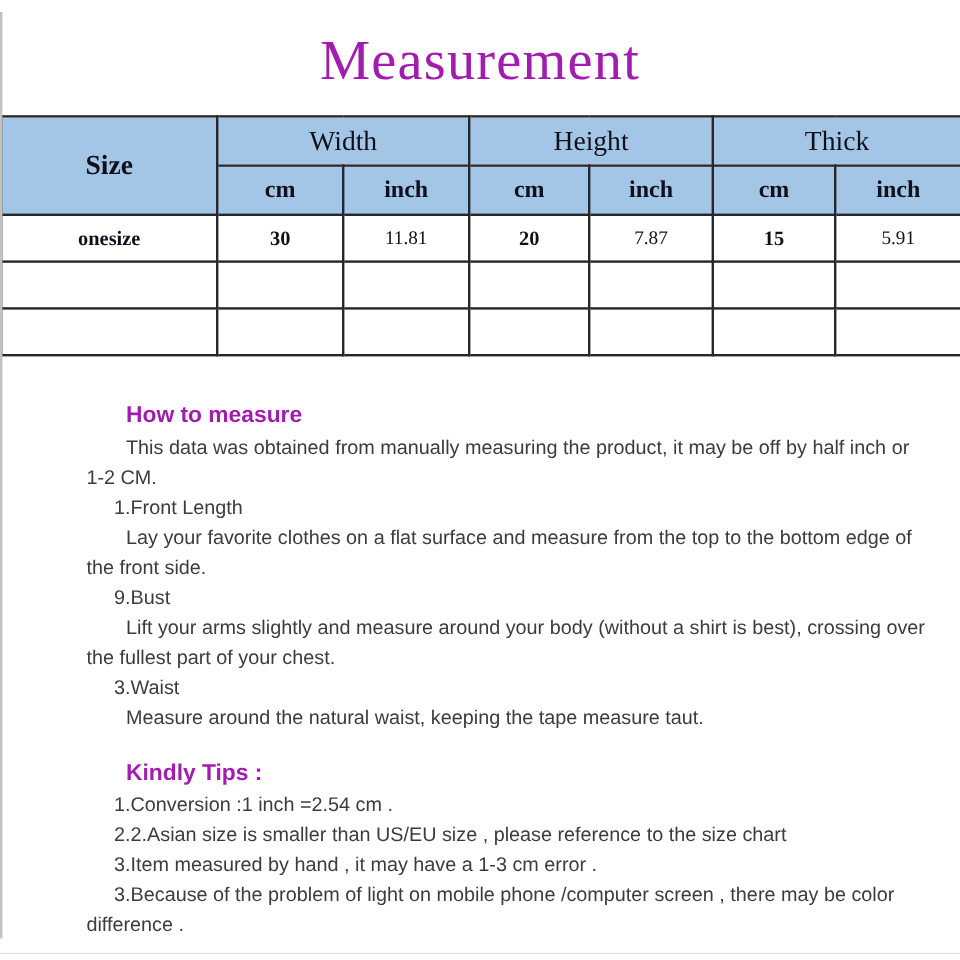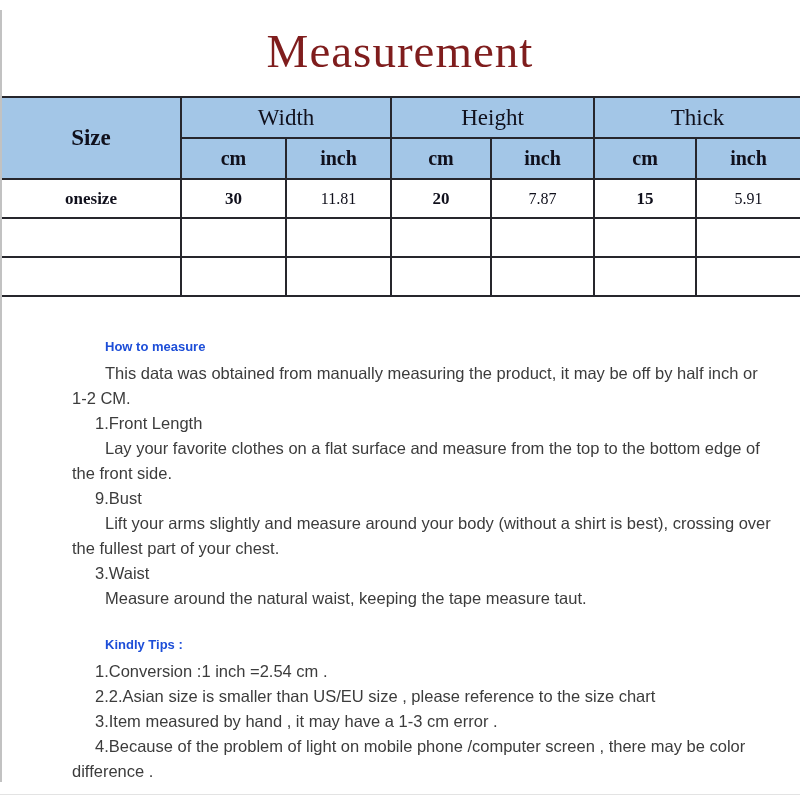--- a/index.html
+++ b/index.html
@@ -28,21 +28,21 @@
     left: 0; top: 794px;
     width: 800px; height: 1px;
     background: #e3e3e3;
   }
   .title {
     padding-top: 24px;
     height: 72px;
     text-align: center;
     font-family: "Liberation Serif", serif;
     font-size: 47px;
-    color: #7f1d1d;
+    color: #a21caf;
     letter-spacing: 1px;
   }
   table.size-table {
     width: 800px;
     border-collapse: collapse;
     table-layout: fixed;
     font-family: "Liberation Serif", serif;
     color: #10101c;
   }
   table.size-table td, table.size-table th {
@@ -64,22 +64,22 @@
     margin-top: 37px;
     padding-left: 72px;
     padding-right: 24px;
     width: 704px;
     color: #3c3c3c;
     font-size: 16.5px;
     line-height: 25px;
   }
   .section-heading {
     font-weight: bold;
-    font-size: 13px;
-    color: #1d4ed8;
+    font-size: 19px;
+    color: #a21caf;
     margin-left: 33px;
     margin-bottom: 2px;
   }
   .para   { text-indent: 33px; }
   .step   { text-indent: 23px; }
   .tip    { text-indent: 23px; }
   .tips-block { margin-top: 21px; }
 </style>
 </head>
 <body>
@@ -156,15 +156,15 @@
     <div class="para">Lift your arms slightly and measure around your body (without a shirt is best), crossing over the fullest part of your chest.</div>
     <div class="step">3.Waist</div>
     <div class="para">Measure around the natural waist, keeping the tape measure taut.</div>
   </div>
 
   <div class="text-block tips-block">
     <div class="section-heading">Kindly Tips :</div>
     <div class="tip">1.Conversion :1 inch =2.54 cm .</div>
     <div class="tip">2.2.Asian size is smaller than US/EU size , please reference to the size chart</div>
     <div class="tip">3.Item measured by hand , it may have a 1-3 cm error .</div>
-    <div class="tip">4.Because of the problem of light on mobile phone /computer screen , there may be  color difference .</div>
+    <div class="tip">3.Because of the problem of light on mobile phone /computer screen , there may be  color difference .</div>
   </div>
 </div>
 
 </body></html>

